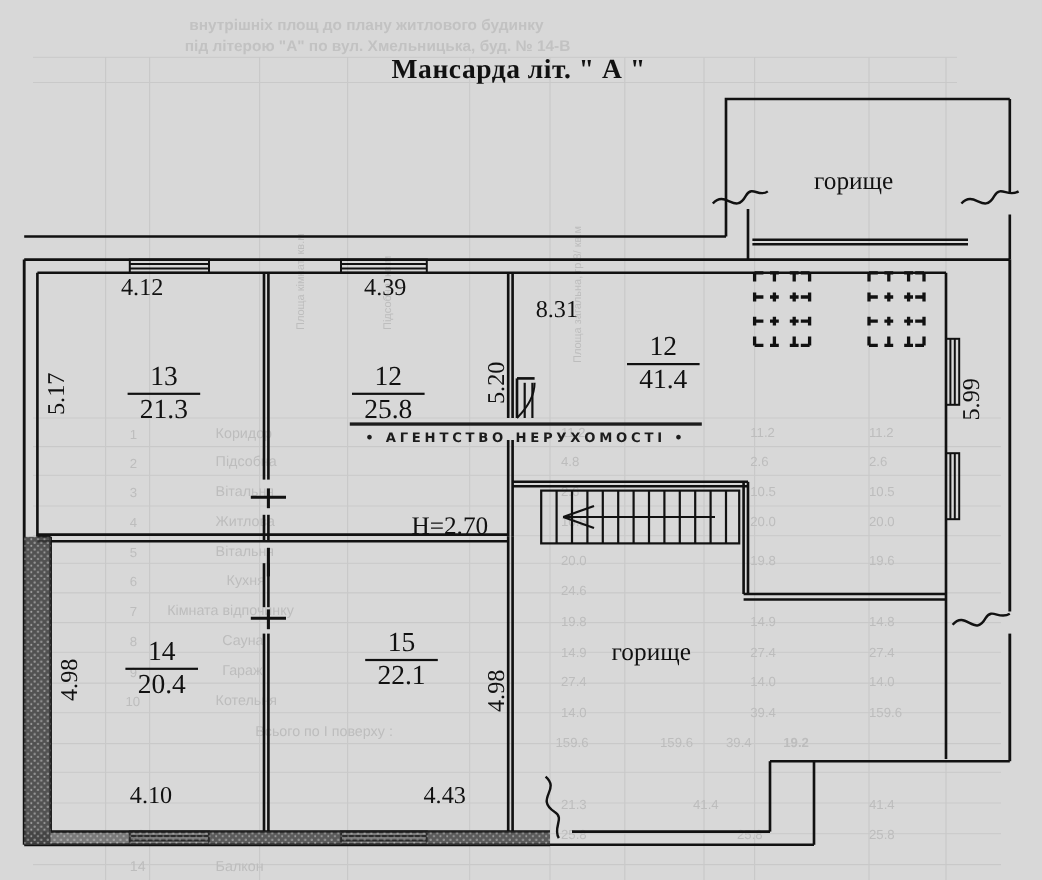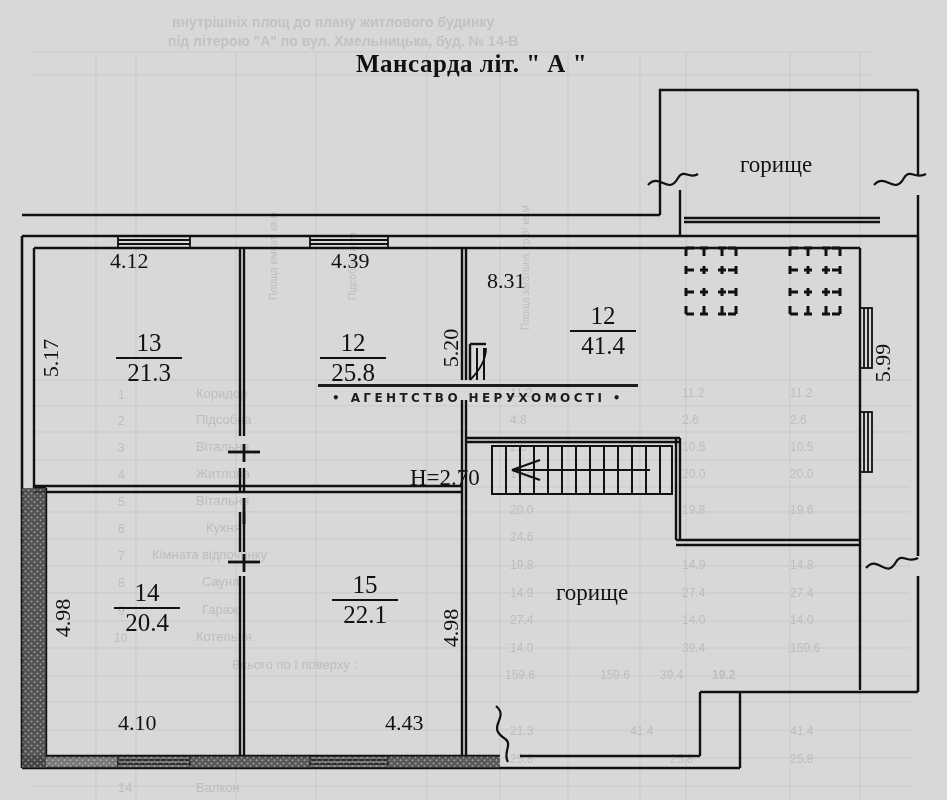--- a/index.html
+++ b/index.html
@@ -425,20 +425,20 @@
 
   <div class="roomcell" style="left:310px;top:572px;width:110px;">
     <div class="n">15</div>
     <div class="bar" style="width:66px;"></div>
     <div class="a">22.1</div>
   </div>
 
   <div class="txt attic" style="left:740px;top:152px;">горище</div>
   <div class="txt attic" style="left:556px;top:580px;">горище</div>
 
-  <div class="txt hnote" style="left:374px;top:465px;margin-left:36px;">H=2.70</div>
+  <div class="txt hnote" style="left:374px;top:465px;">H=2.70</div>
 
   <div id="watermark">
     <div id="wm-rule"></div>
     <div id="wm-sub">• АГЕНТСТВО НЕРУХОМОСТІ •</div>
   </div>
 
 </div>
 
 </body></html>

